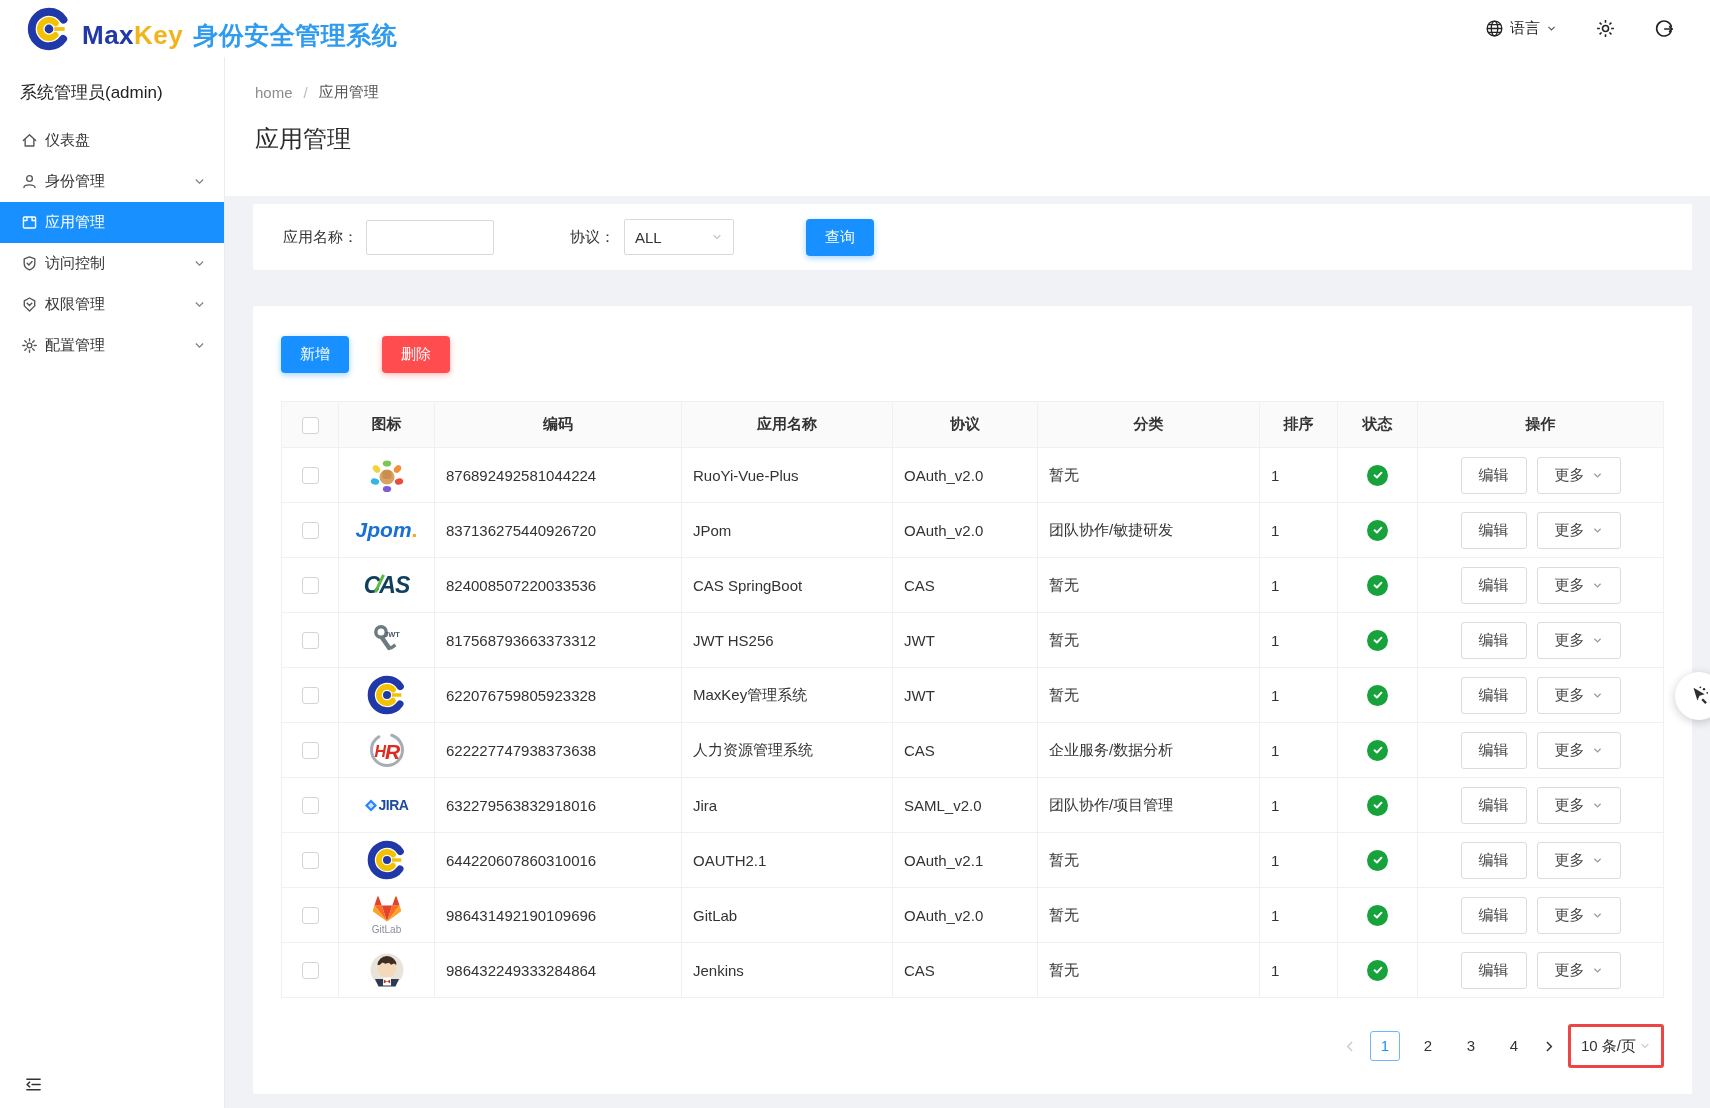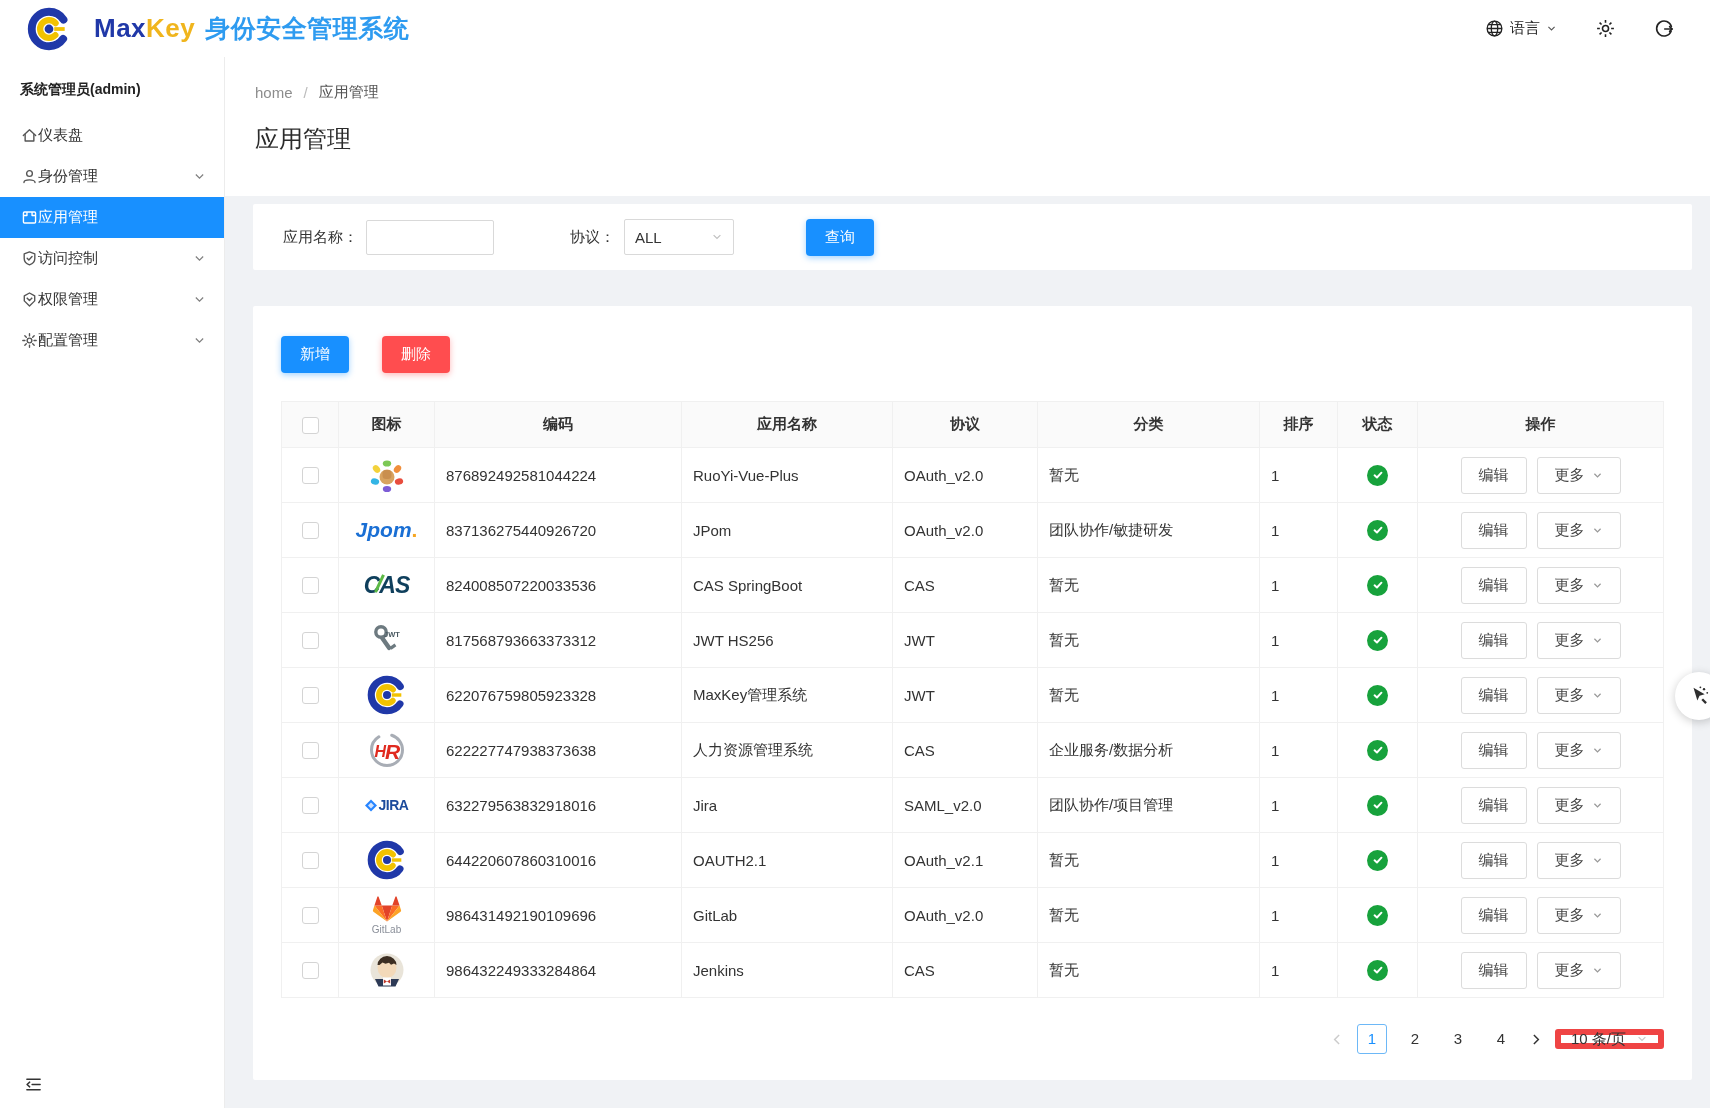--- a/index.html
+++ b/index.html
@@ -8,32 +8,32 @@
   }
   *{box-sizing:border-box}
   html,body{margin:0;padding:0}
   body{
     width:1710px;height:1108px;overflow:hidden;position:relative;
     background:#f0f2f5;color:#333;
     font-family:"Liberation Sans","DejaVu Sans",sans-serif;font-size:15px;
   }
   
   .topbar{height:57px;background:#fff;display:flex;align-items:center;justify-content:space-between;padding:0 36px 0 26px;}
-  .brand{display:flex;align-items:center;gap:22px;cursor:pointer}
+  .brand{display:flex;align-items:flex-end;gap:10px;cursor:pointer}
   .brand-text{font-size:26px;font-weight:bold;letter-spacing:.5px;white-space:nowrap}
   .b-max{color:var(--brand-navy)} .b-key{color:var(--brand-gold)}
   .b-sub{color:var(--brand-blue);margin-left:10px;font-size:25px}
   .top-actions{display:flex;align-items:center;gap:38px;color:#222}
   .lang{display:flex;align-items:center;gap:6px;font-size:15px;cursor:pointer}
   .icon-btn{display:flex;align-items:center;cursor:pointer}
   
   .body-row{display:flex;height:1051px}
   .sidebar{width:225px;background:#fff;border-right:1px solid #ececec;position:relative;flex-shrink:0}
-  .user{font-weight:bold;font-size:14px;padding:24px 20px 16px;color:#222}
-  .menu-item{display:flex;align-items:center;height:41px;padding:0 18px 0 21px;font-size:15px;color:#333;cursor:pointer;gap:0}
+  .user{font-weight:normal;font-size:17px;padding:24px 20px 16px;color:#222}
+  .menu-item{display:flex;align-items:center;height:41px;padding:0 18px 0 21px;font-size:15px;color:#333;cursor:pointer;gap:7px}
   .menu-item .mi-icon{display:flex;color:#555}
   .menu-item .chev{margin-left:auto}
   .menu-item.active{background:var(--primary);color:#fff}
   .menu-item.active .mi-icon{color:#fff}
   .collapse-btn{position:absolute;bottom:14px;left:24px;cursor:pointer;color:#333;display:flex}
   main{flex:1;min-width:0}
   
   .page-head{background:#fff;height:139px;padding:26px 30px 0}
   .breadcrumb{font-size:15px;color:#999;display:flex;align-items:center}
   .bc-home{color:#8c8c8c;cursor:pointer}
@@ -73,21 +73,21 @@
   .jira-wrap{display:inline-flex;align-items:center;gap:2px}
   .jira-text{font-weight:800;color:#1c4b9c;font-size:14px;letter-spacing:-.5px}
   .gitlab-wrap{display:inline-flex;flex-direction:column;align-items:center;line-height:1}
   .gitlab-text{font-size:10px;color:#8a8f99;margin-top:2px}
   
   .pagination{display:flex;justify-content:flex-end;align-items:center;gap:13px;margin-top:26px;font-size:15px;color:#333}
   .pg-arrow{display:flex;align-items:center;cursor:pointer;color:#333}
   .pg-arrow.disabled{color:#ccc;cursor:default}
   .pg{min-width:30px;height:30px;line-height:30px;text-align:center;cursor:pointer;border-radius:3px}
   .pg.active{border:1px solid #6db8f7;color:var(--primary);line-height:28px}
-  .page-size-select{display:flex;align-items:center;gap:10px;border:6px solid #ef4444;border-radius:3px;height:20px;padding:0 10px;background:#fff;cursor:pointer;color:#333}
+  .page-size-select{display:flex;align-items:center;gap:3px;border:3px solid #ef4444;border-radius:3px;height:44px;padding:0 10px;background:#fff;cursor:pointer;color:#333}
   
   .floating-btn{position:absolute;right:-13px;top:672px;width:48px;height:48px;border-radius:50%;background:#fff;box-shadow:0 2px 10px rgba(0,0,0,.2);display:flex;align-items:center;justify-content:center;cursor:pointer}
 </style>
 </head>
 <body>
 
 <header class="topbar">
   <div class="brand">
     <span id="brand-logo" style="display:flex">
         <svg width="46" height="46" viewBox="0 0 44 44">

